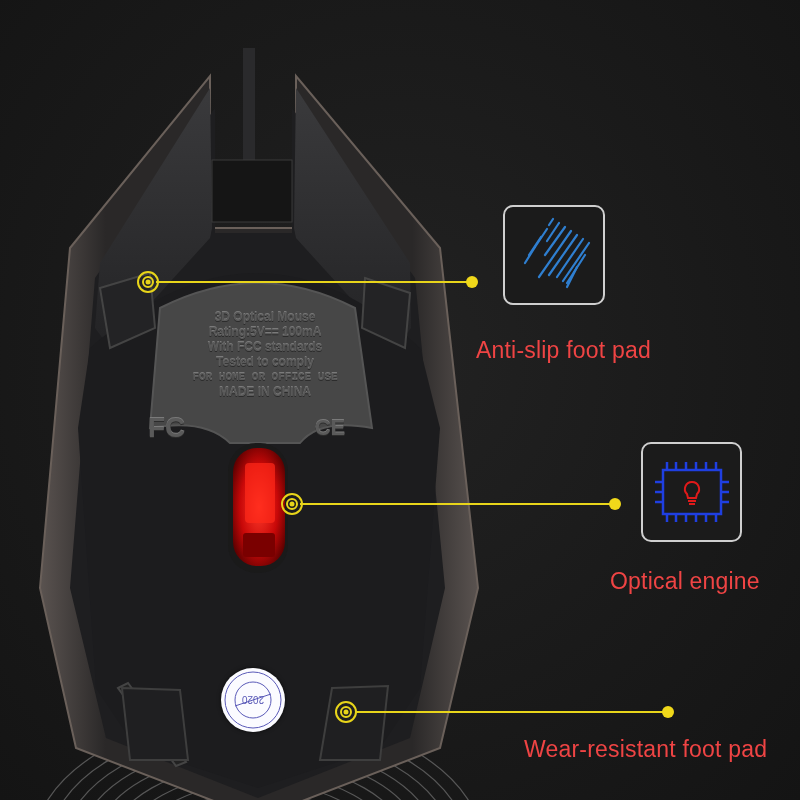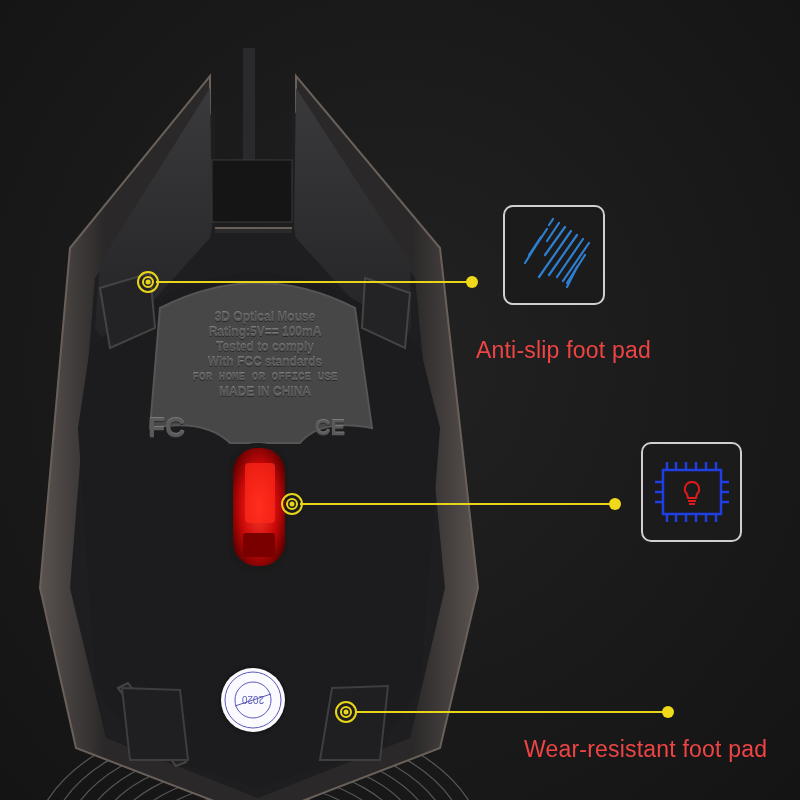--- a/index.html
+++ b/index.html
@@ -119,22 +119,22 @@
     <circle cx="346" cy="664" r="2.5" fill="#e8d51a"></circle>
 
     <circle cx="472" cy="234" r="6" fill="#f0d81a"></circle>
     <circle cx="615" cy="456" r="6" fill="#f0d81a"></circle>
     <circle cx="668" cy="664" r="6" fill="#f0d81a"></circle>
   </svg>
 
   <div class="label-emboss" style="left:170px; top:262px; width:190px;">
     <div>3D Optical Mouse</div>
     <div>Rating:5V== 100mA</div>
+    <div>With FCC standards</div>
     <div>Tested to comply</div>
-    <div>With FCC standards</div>
     <div style="font-size:11px;font-family:Liberation Mono, monospace;">FOR HOME OR OFFICE USE</div>
     <div>MADE IN CHINA</div>
   </div>
   <div class="label-emboss" style="left:148px; top:372px; font-size:28px; width:30px;">FC</div>
   <div class="label-emboss" style="left:312px; top:372px; font-size:22px; width:36px;">CE</div>
 
   <div class="sticker">
     <svg width="64" height="64" viewBox="0 0 64 64" style="position:absolute;left:0;top:0">
       <circle cx="32" cy="32" r="28" fill="none" stroke="#5a5ab8" stroke-width="1"></circle>
       <circle cx="32" cy="32" r="18" fill="none" stroke="#5a5ab8" stroke-width="1"></circle>
@@ -186,16 +186,17 @@
           <line x1="78" y1="48" x2="86" y2="48"></line>
           <line x1="78" y1="58" x2="86" y2="58"></line>
       </g>
       <g stroke="#e01a1a" stroke-width="2" fill="none">
         <path d="M49 38 a7 7 0 0 1 5 12 l-1 4 h-8 l-1 -4 a7 7 0 0 1 5 -12 z"></path>
         <line x1="45" y1="57" x2="53" y2="57"></line>
           <line x1="46" y1="60" x2="52" y2="60"></line>
       </g>
     </svg>
   </div>
+  <div class="callout-label" style="left:610px; top:520px;">Optical engine</div>
 
   <div class="callout-label" style="left:524px; top:688px;">Wear-resistant foot pad</div>
 
 </div>
 
 </body></html>

